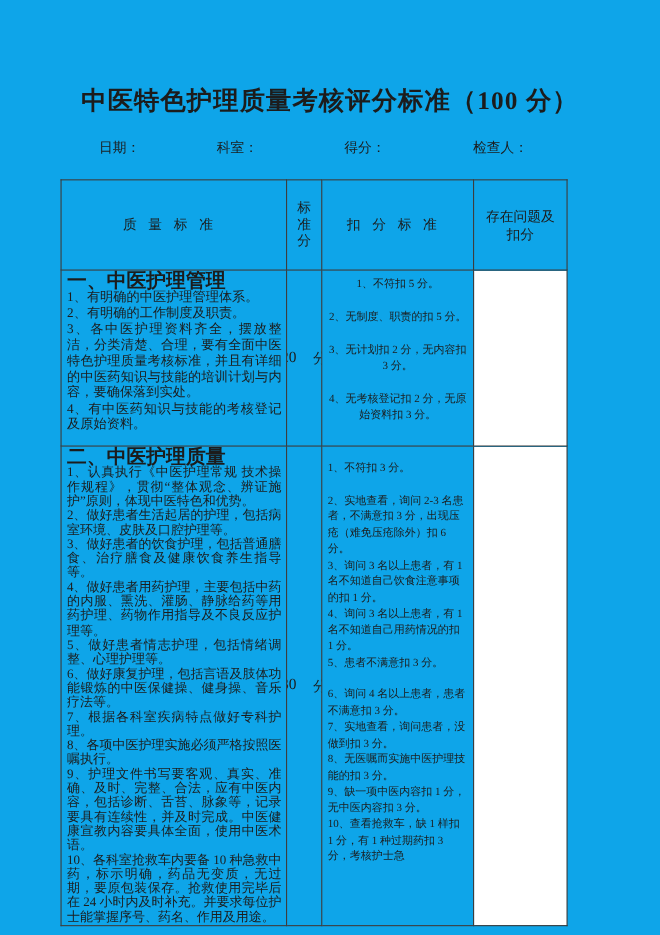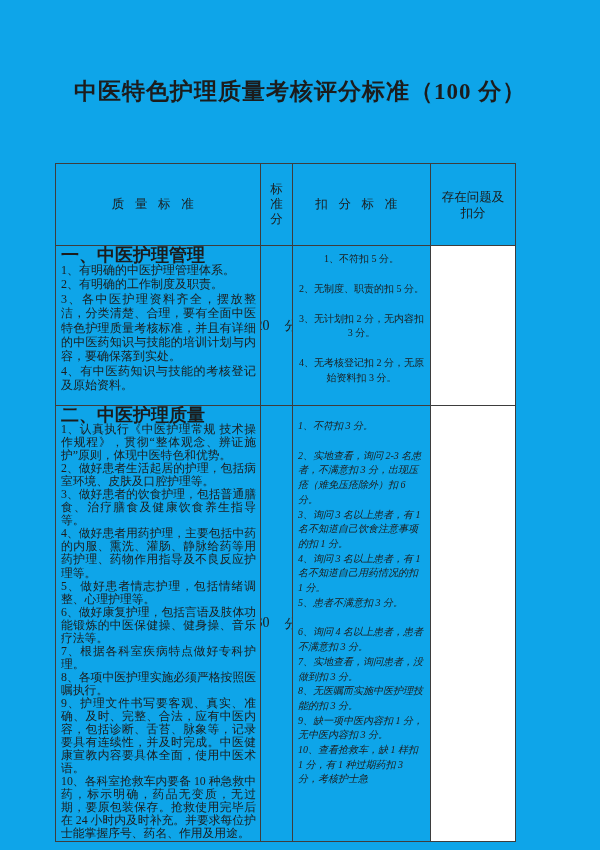--- a/index.html
+++ b/index.html
@@ -69,33 +69,39 @@
   .row-1 .std-item{margin:0;font-size:12px;line-height:14.4px;text-align:justify;}
   .row-2 .std-item{margin:0;font-size:11.8px;line-height:13.05px;text-align:justify;}
 
   td.score-cell{vertical-align:middle !important;text-align:center;}
   .score-stack{display:flex;align-items:center;justify-content:center;gap:15px;}
   .score-num{font-size:14px;line-height:14px;}
   .score-unit{font-size:13px;line-height:13px;}
 
   td.ded-cell{padding:6px 5px 0 5px;font-size:10px;}
   .row-1 .ded-item{margin:0 0 15px 0;line-height:14.8px;text-align:center;}
-  .row-2 td.ded-cell{padding-top:13px;font-style:italic;}
+  .row-2 td.ded-cell{padding-top:13px;}
   .row-2 .ded-item{margin:0;line-height:14.7px;text-align:left;}
   .row-2 .ded-item.gap-after{margin-bottom:15px;}
 
   td.notes-cell{background:#ffffff;}
 </style>
 </head>
 <body>
 
 <div class="page">
 
   <h1 class="doc-title">中医特色护理质量考核评分标准（100 分）</h1>
 
+  <div class="dateline">
+    <span class="fld-date">日期：</span>
+    <span class="fld-dept">科室：</span>
+    <span class="fld-score">得分：</span>
+    <span class="fld-inspector">检查人：</span>
+  </div>
 
   <table class="score-table">
     <colgroup>
         <col class="c1">
         <col class="c2">
         <col class="c3">
         <col class="c4">
       </colgroup>
     <thead>
       <tr class="hdr-row">

